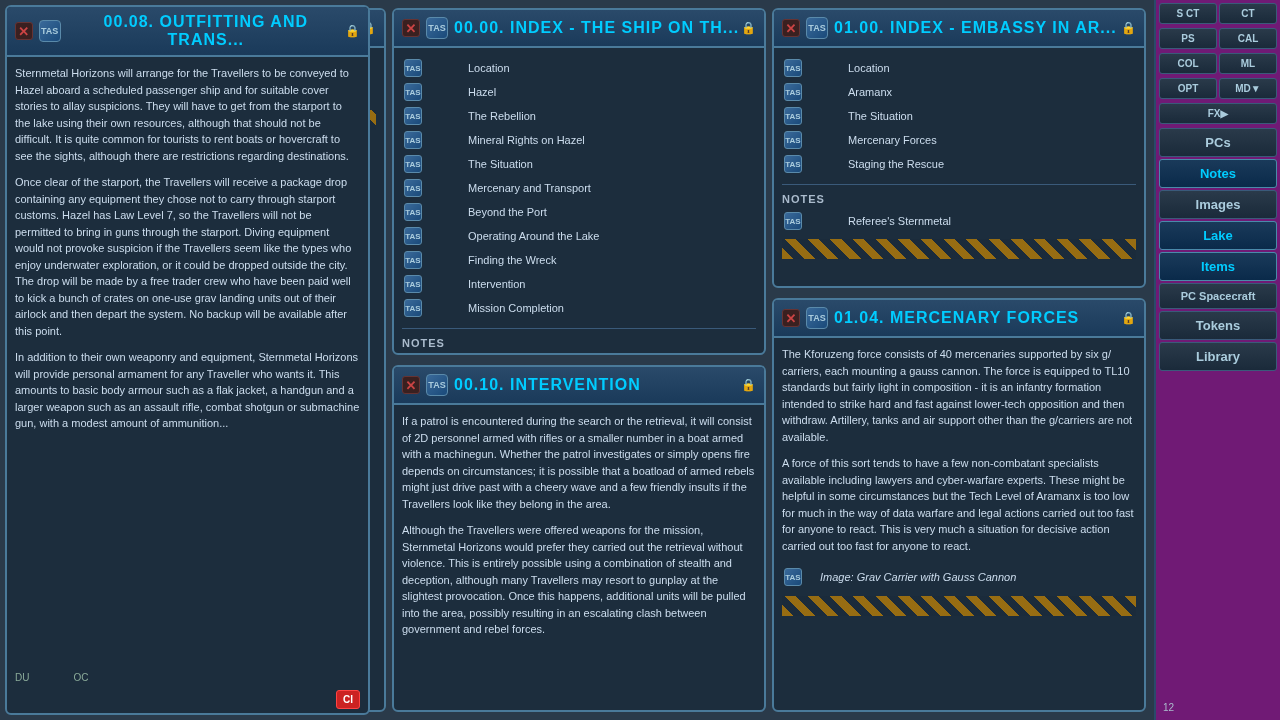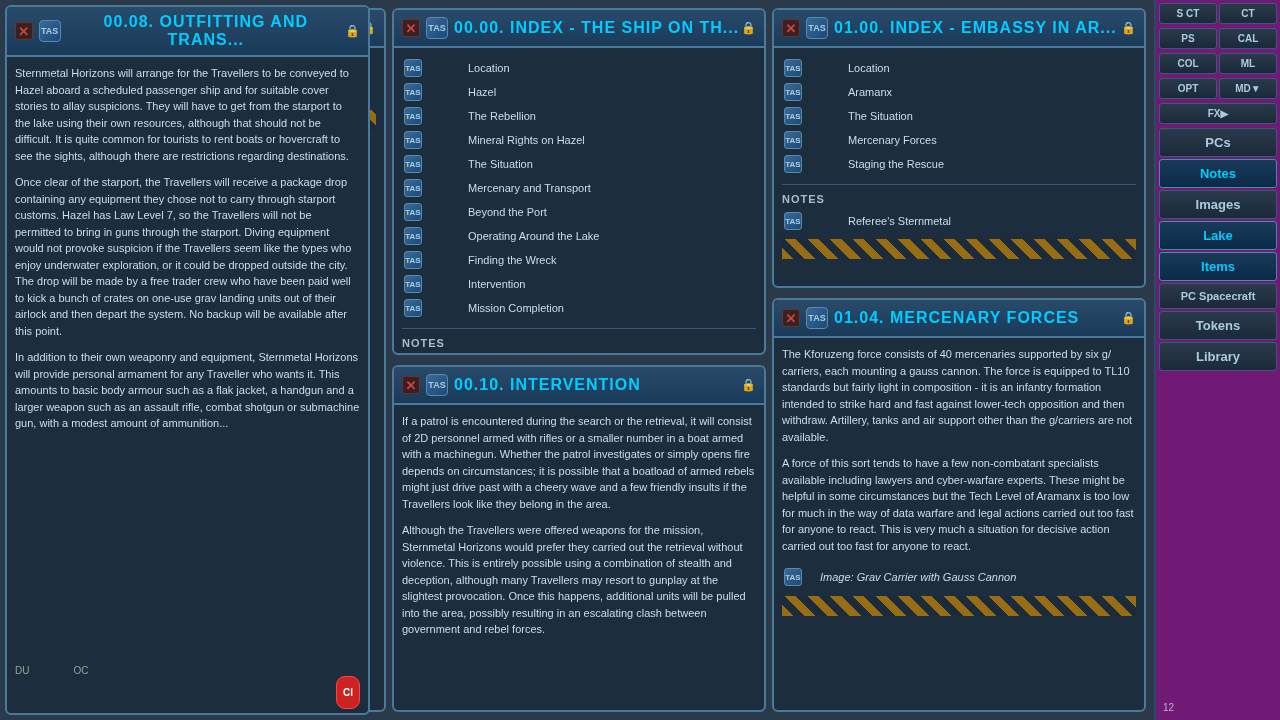--- a/index.html
+++ b/index.html
@@ -270,22 +270,22 @@
       margin: 4px 12px;
     }
 
     
     .red-btn {
       background: #cc2222;
       color: white;
       font-size: 10px;
       font-weight: bold;
       border: 1px solid #ff4444;
-      border-radius: 9px;
-      padding: 10px 6px;
+      border-radius: 3px;
+      padding: 3px 6px;
       cursor: pointer;
       margin-top: 45px;
     }
   </style>
 </head>
 <body>
 
 <div class="main-area">
   <div class="cards-area">
 

